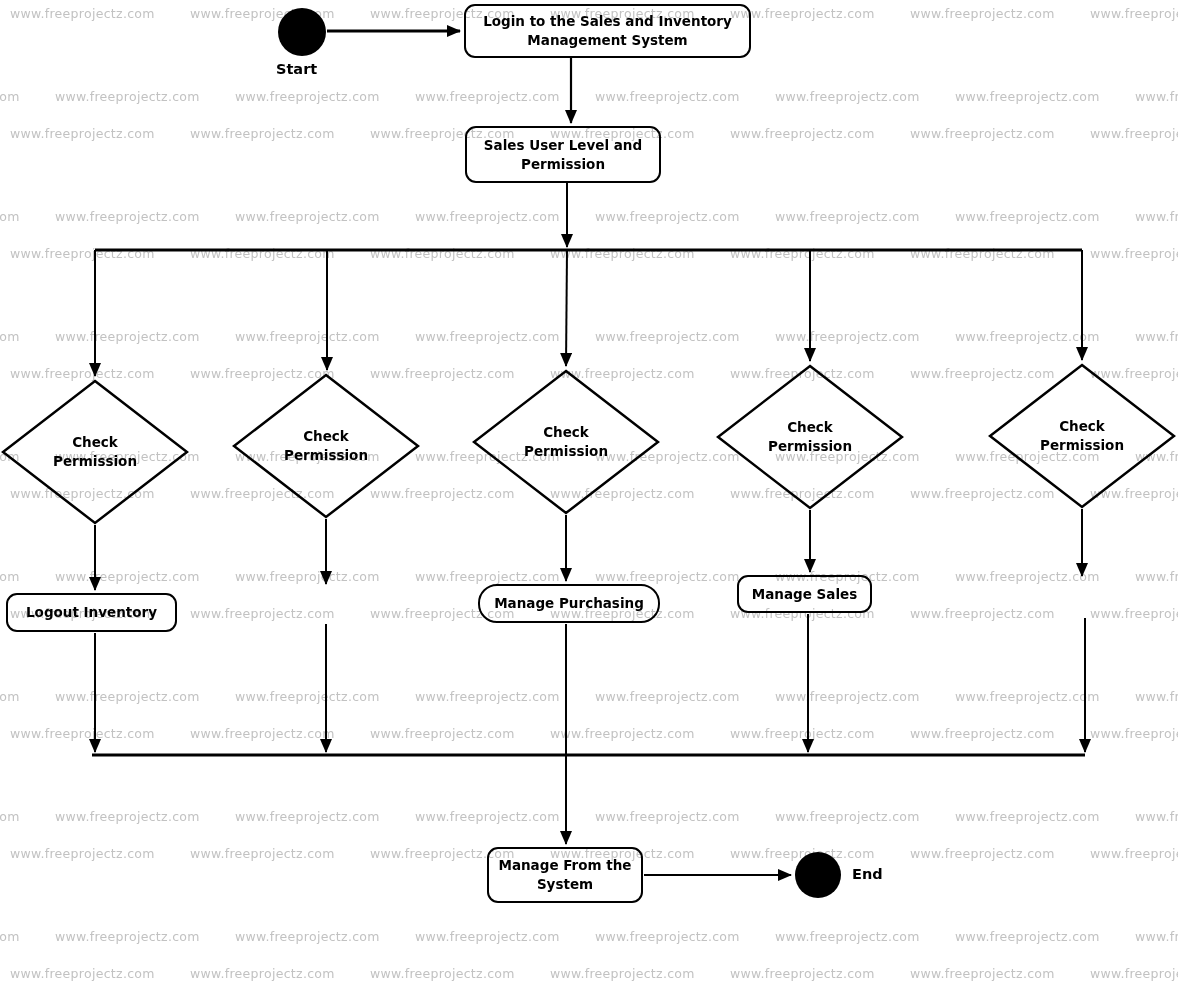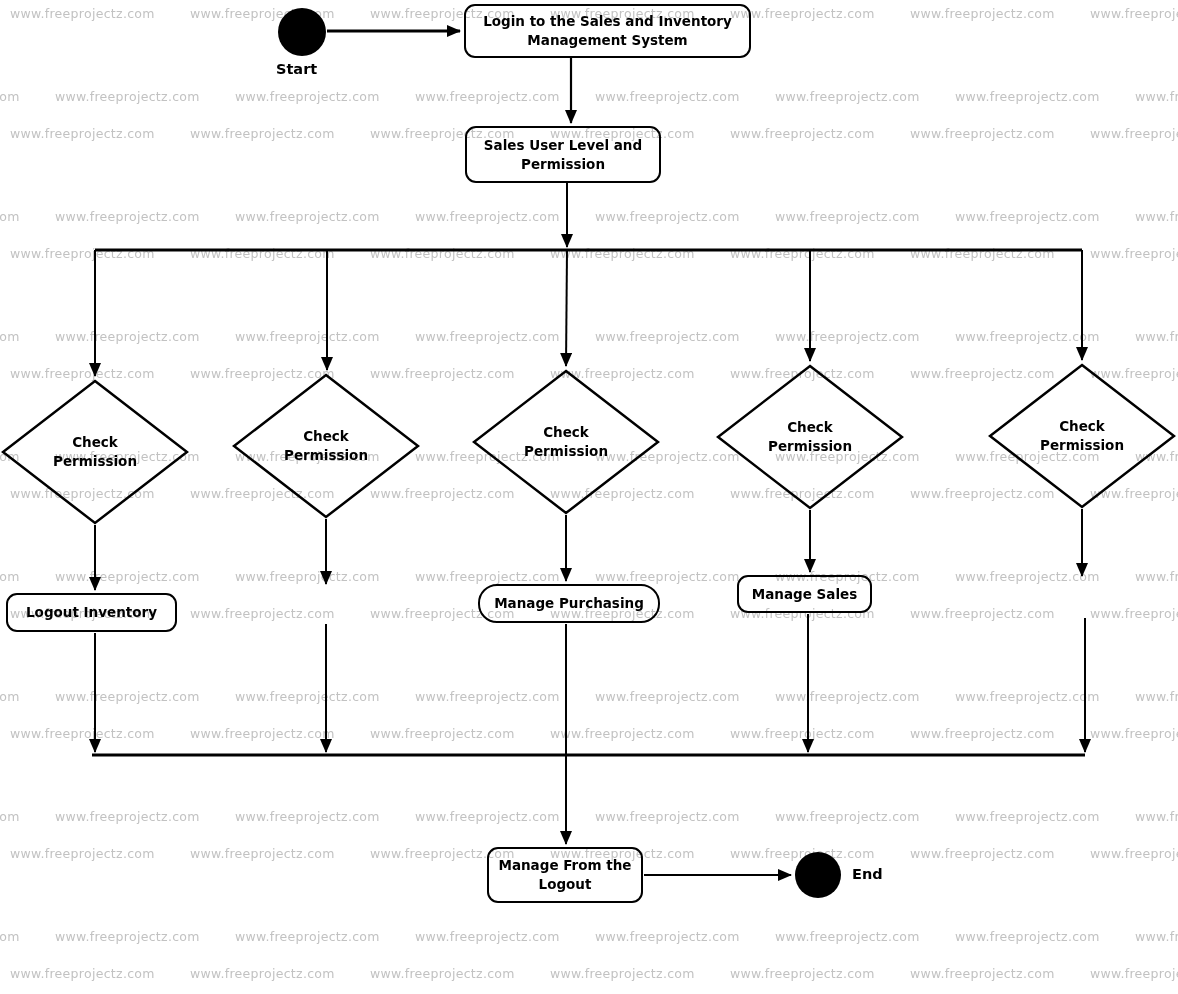--- a/index.html
+++ b/index.html
@@ -282,20 +282,20 @@
   </div>
   <div class="node action" style="left:478px;top:584px;width:182px;height:39px;border-radius:19px;">
     <div>Manage Purchasing</div>
   </div>
   <div class="node action" style="left:737px;top:575px;width:135px;height:38px;">
     <div>Manage Sales</div>
   </div>
 
   <div class="node action" style="left:487px;top:847px;width:156px;height:56px;">
     <div>Manage From the</div>
-    <div>Logout</div>
+    <div>System</div>
   </div>
 
   <div class="node circle-node" style="left:795px;top:852px;width:46px;height:46px;"></div>
   <div class="node-label" style="left:852px;top:866px;">End</div>
 
 
 </div>
 
 </body></html>

